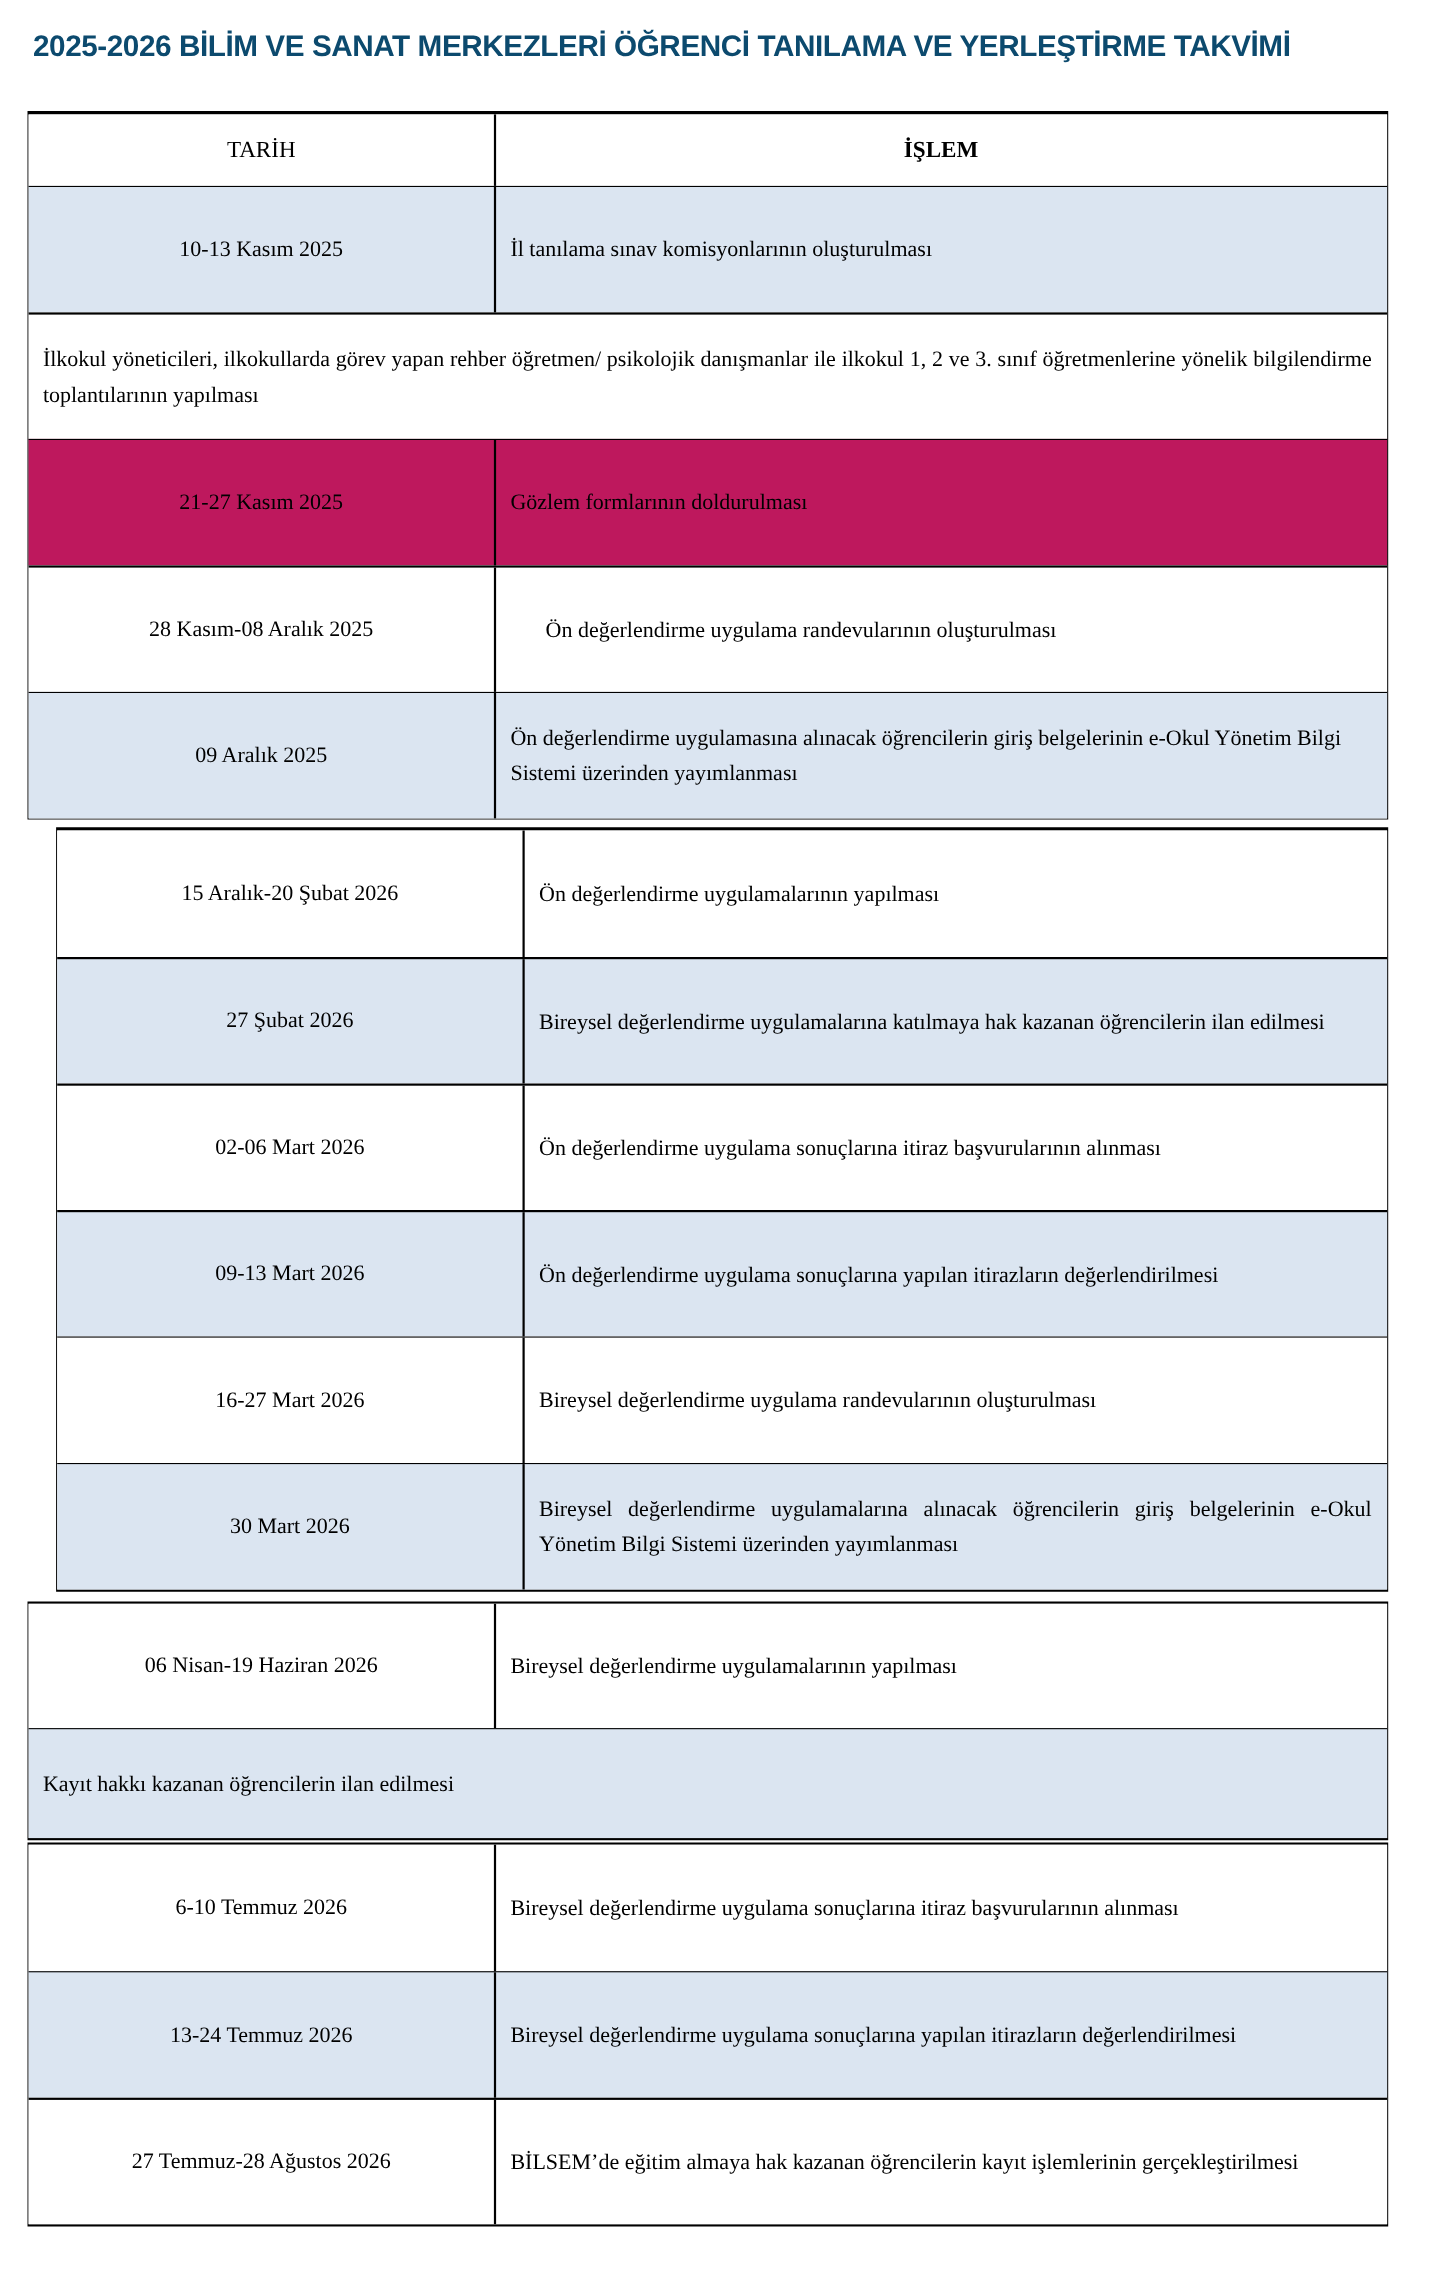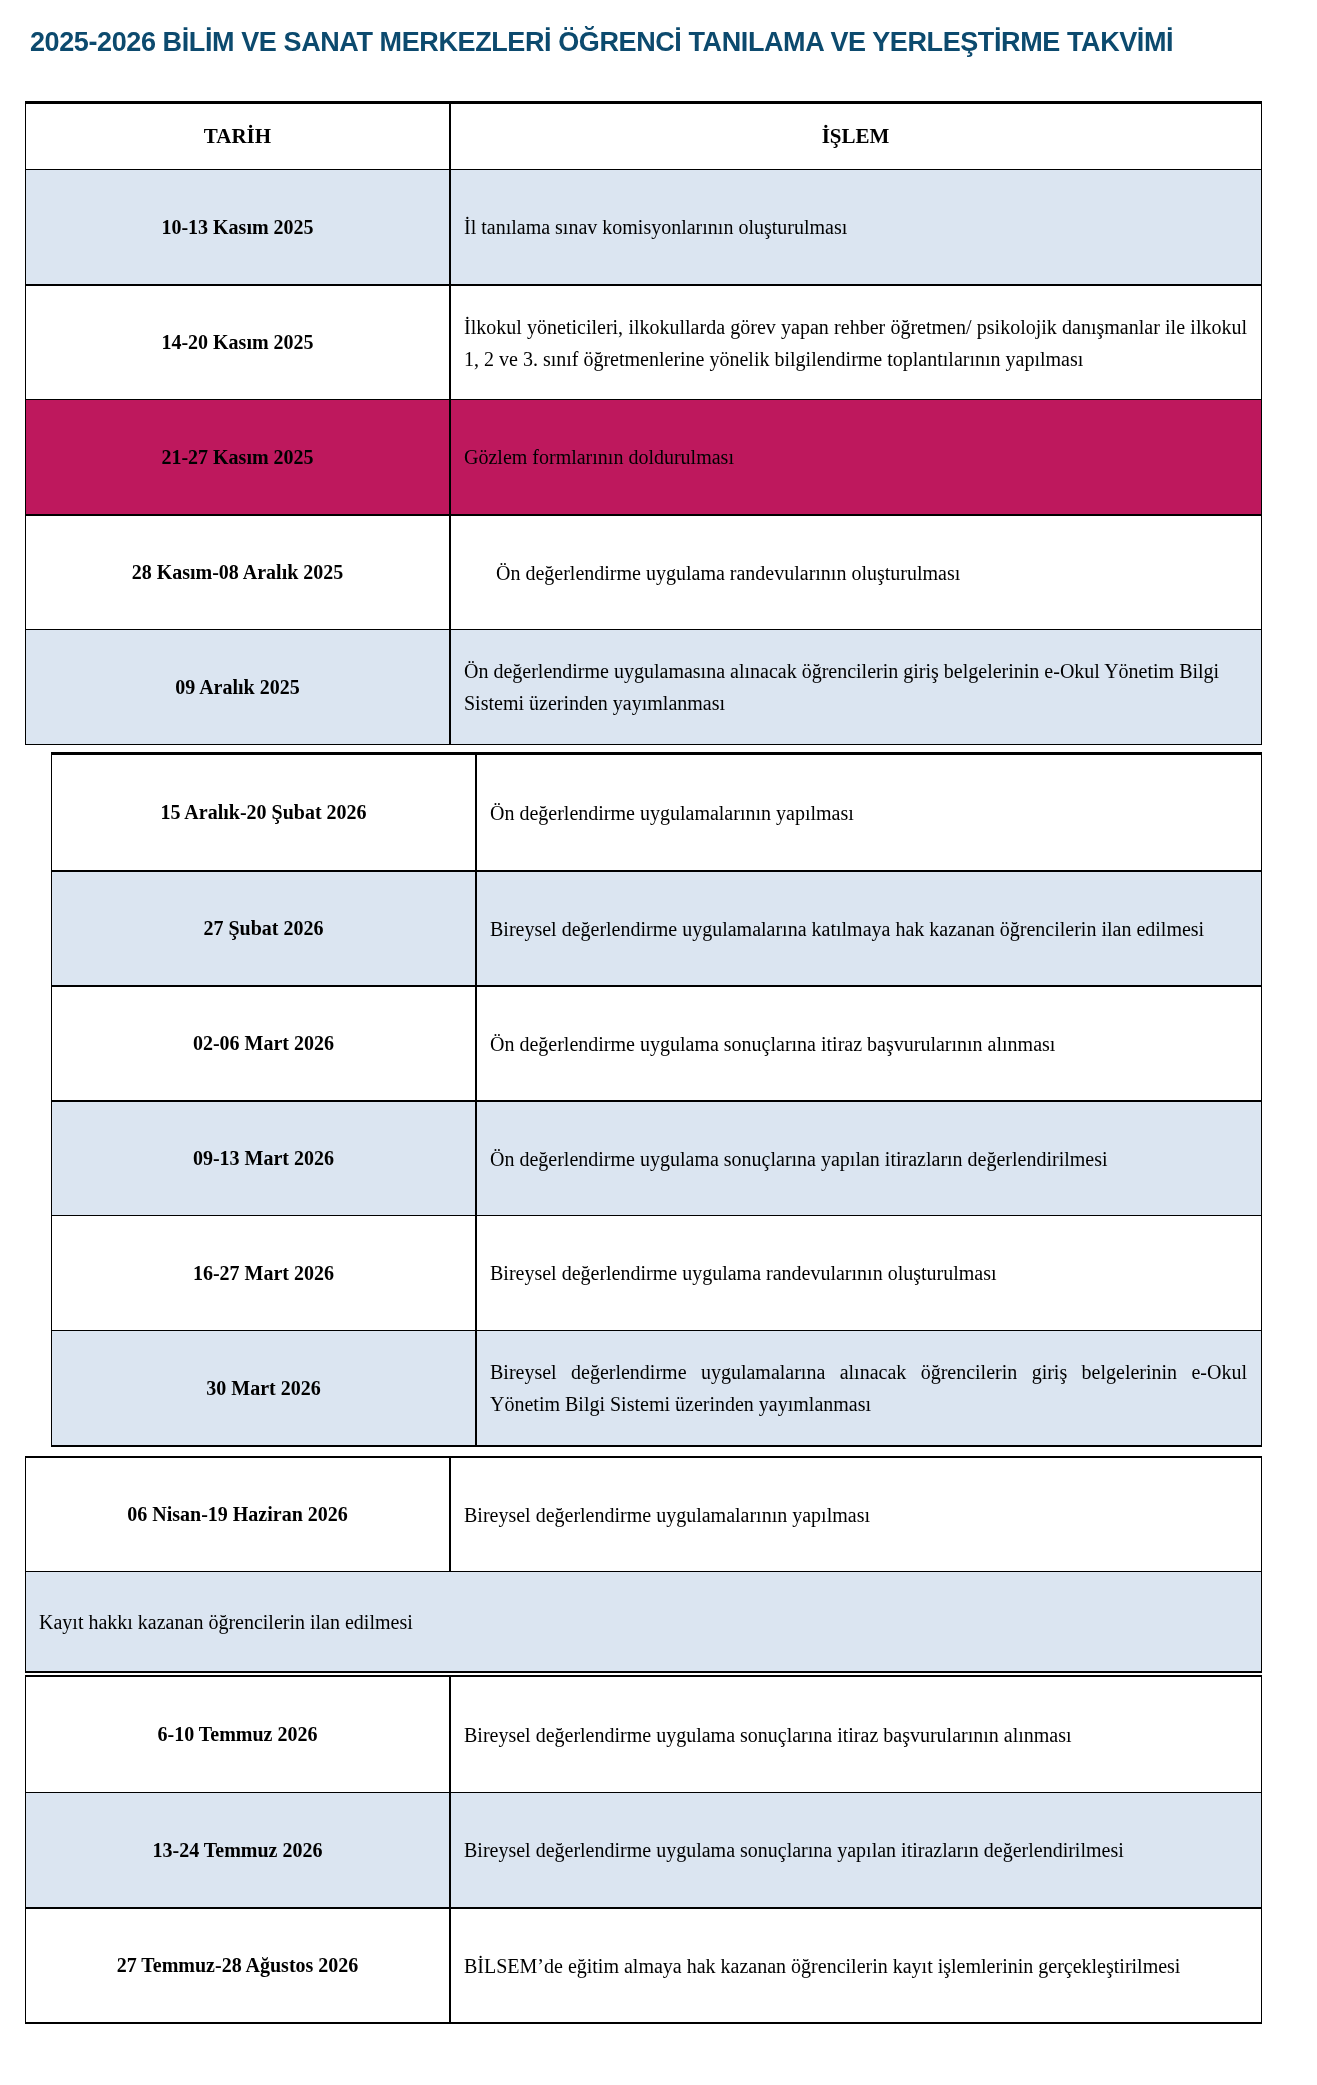--- a/index.html
+++ b/index.html
@@ -47,21 +47,21 @@
     font-weight: bold;
   }
   .cell-date {
     width: 425px;
     flex: 0 0 425px;
     border-right: 2px solid #000;
     display: flex;
     align-items: center;
     justify-content: center;
     text-align: right;
-    font-weight: bold;
+    font-weight: normal;
     font-size: 20px;
     padding: 20px 8px;
   }
   .cell-process {
     flex: 1 1 auto;
     display: flex;
     align-items: center;
     font-size: 20px;
     line-height: 1.6;
     padding: 10px 14px 10px 13px;
@@ -85,21 +85,20 @@
         <div class="ptext">İŞLEM</div>
       </div>
     </div>
   <div class="row hl" style="background: rgb(219, 229, 241); min-height: 115px; border-top: 1px solid rgb(0, 0, 0);">
         <div class="cell-date">10-13 Kasım 2025</div>
         <div class="cell-process">
           <div class="ptext">İl tanılama sınav komisyonlarının oluşturulması</div>
         </div>
       </div>
       <div class="row" style="min-height: 115px; border-top: 2px solid rgb(0, 0, 0);">
-        <div class="cell-date">14-20 Kasım 2025</div>
         <div class="cell-process justify">
           <div class="ptext">İlkokul yöneticileri, ilkokullarda görev yapan rehber öğretmen/ psikolojik danışmanlar ile ilkokul 1, 2 ve 3. sınıf öğretmenlerine yönelik bilgilendirme toplantılarının yapılması</div>
         </div>
       </div>
       <div class="row hl" style="background: #be185d; min-height: 115px; border-top: 1px solid rgb(0, 0, 0);">
         <div class="cell-date">21-27 Kasım 2025</div>
         <div class="cell-process">
           <div class="ptext">Gözlem formlarının doldurulması</div>
         </div>
       </div>

